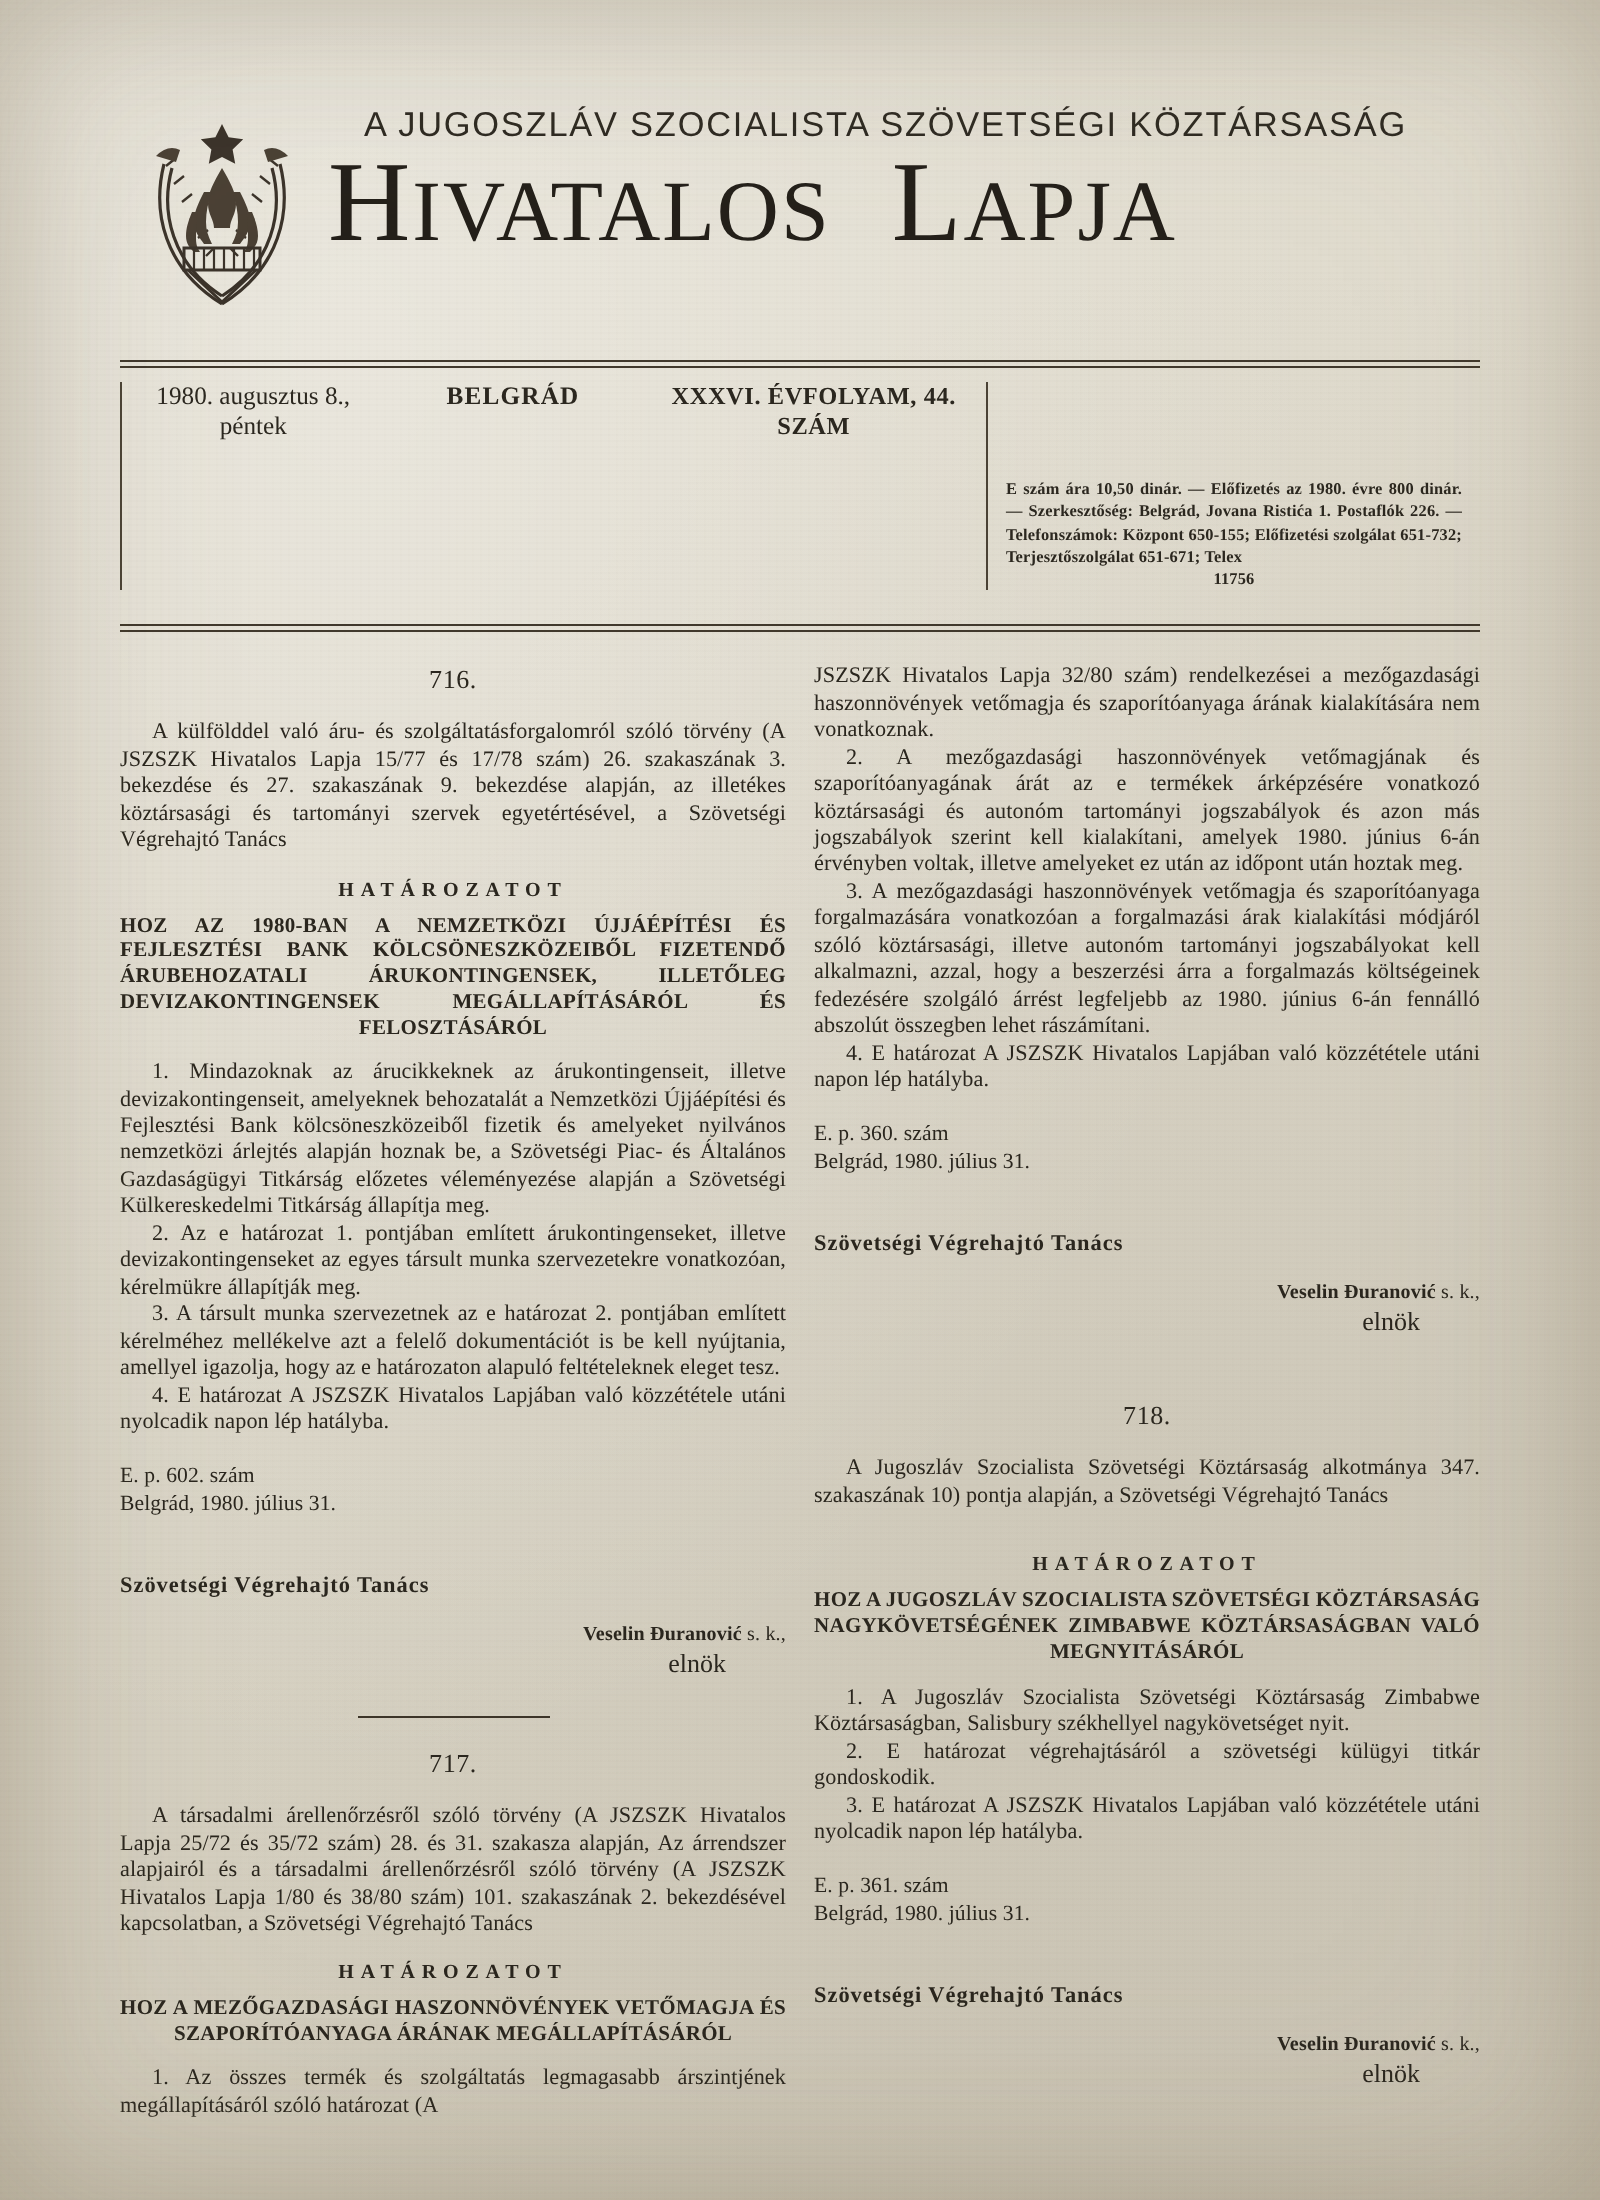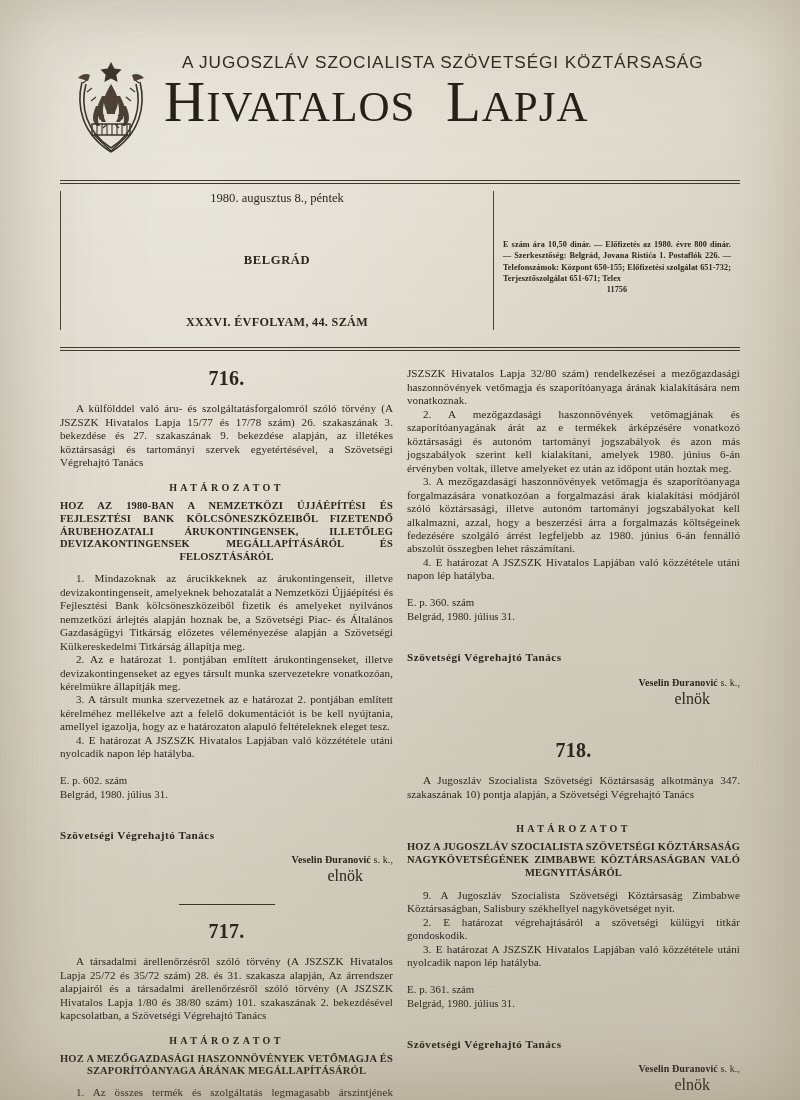--- a/index.html
+++ b/index.html
@@ -55,37 +55,37 @@
   
   .headband {
     display:flex; align-items:stretch;
     padding:7px 0 7px 0;
     color:#2b271f;
   }
   .hb-col { padding:0 9px; }
   .hb-left { width:240px; font-size:8.1px; line-height:1.34; text-align:justify;
              font-family:"Liberation Serif", serif; font-weight:bold; letter-spacing:.1px; }
   .hb-left .lastline { text-align:center; display:block; }
-  .hb-mid { flex:1; text-align:center; display:flex; flex-direction:column; justify-content:center;
+  .hb-mid { flex:1; text-align:center; display:flex; flex-direction:row; justify-content:center;
             border-left:1px solid #4a4235; border-right:1px solid #4a4235;gap:40px; }
   .hb-mid .l1 { font-size:12.6px; margin-bottom:7px; }
   .hb-mid .l2 { font-size:12.6px; font-weight:bold; letter-spacing:.6px; margin-bottom:7px; }
   .hb-mid .l3 { font-size:12.2px; font-weight:bold; letter-spacing:.3px; }
   .hb-right { width:228px; font-size:8.2px; line-height:1.36; text-align:justify;
               font-weight:bold; letter-spacing:.1px;margin-top:48px; }
   .hb-right .lastline { text-align:center; display:block; }
 
   
   .cols { display:flex; margin-top:16px; }
   .col { width:333px; }
   .col.left { margin-right:14px; }
   .col p, .col div { color:#2a261e; }
 
   .art-num {
-    font-size:20px; font-weight:bold; text-align:center;
+    font-size:13px; font-weight:normal; text-align:center;
     margin:0 0 12px 0; letter-spacing:.3px;
   }
   .art-num.tight { margin-top:0; }
 
   .body-p {
     font-size:11.1px; line-height:1.215; text-align:justify;
     margin:0; text-indent:16px; letter-spacing:.05px;
     hyphens:none;
   }
   .body-p + .body-p { margin-top:0; }
@@ -103,21 +103,21 @@
   .sig-block { margin-top:12px; font-size:10.8px; line-height:1.3; }
   .sig-line { letter-spacing:.05px; }
   .sig-org {
     text-align:left; font-weight:bold; font-size:11.2px;
     letter-spacing:.5px; margin-top:27px;
   }
   .sig-name {
     text-align:right; font-size:10px; margin-top:11px; letter-spacing:.1px;
   }
   .sig-name b { font-weight:bold; }
-  .sig-role { text-align:right; font-size:16px; padding-right:30px; margin-top:0px;}
+  .sig-role { text-align:right; font-size:13px; padding-right:30px; margin-top:0px;}
 
   .sep {
     width:96px; height:0; border-top:1.4px solid #3c3428;
     margin:17px auto 15px auto;
   }
   .gap-lg { height:30px; }
 </style>
 </head>
 <body>
 
@@ -232,21 +232,21 @@
         </div>
       </div>
 
       <div class="gap-lg"></div>
 
       <div>
         <div class="art-num">718.</div>
         <p class="body-p">A Jugoszláv Szocialista Szövetségi Köztársaság alkotmánya 347. szakaszának 10) pontja alapján, a Szövetségi Végrehajtó Tanács</p>
         <div class="deco-head" style="margin-top:22px">HATÁROZATOT</div>
         <div class="deco-title">HOZ A JUGOSZLÁV SZOCIALISTA SZÖVETSÉGI KÖZTÁRSASÁG NAGYKÖVETSÉGÉNEK ZIMBABWE KÖZTÁRSASÁGBAN VALÓ MEGNYITÁSÁRÓL</div>
-        <p class="body-p" style="margin-top:9px">9. A Jugoszláv Szocialista Szövetségi Köztársaság Zimbabwe Köztársaságban, Salisbury székhellyel nagykövetséget nyit.</p>
+        <p class="body-p" style="margin-top:9px">1. A Jugoszláv Szocialista Szövetségi Köztársaság Zimbabwe Köztársaságban, Salisbury székhellyel nagykövetséget nyit.</p>
         <p class="body-p">2. E határozat végrehajtásáról a szövetségi külügyi titkár gondoskodik.</p>
         <p class="body-p">3. E határozat A JSZSZK Hivatalos Lapjában való közzététele utáni nyolcadik napon lép hatályba.</p>
 
         <div class="sig-block">
           <div class="sig-line">E. p. 361. szám</div>
           <div class="sig-line">Belgrád, 1980. július 31.</div>
           <div class="sig-org">Szövetségi Végrehajtó Tanács</div>
           <div class="sig-name"><b>Veselin Đuranović</b><span> s. k.,</span></div>
           <div class="sig-role">elnök</div>
         </div>

